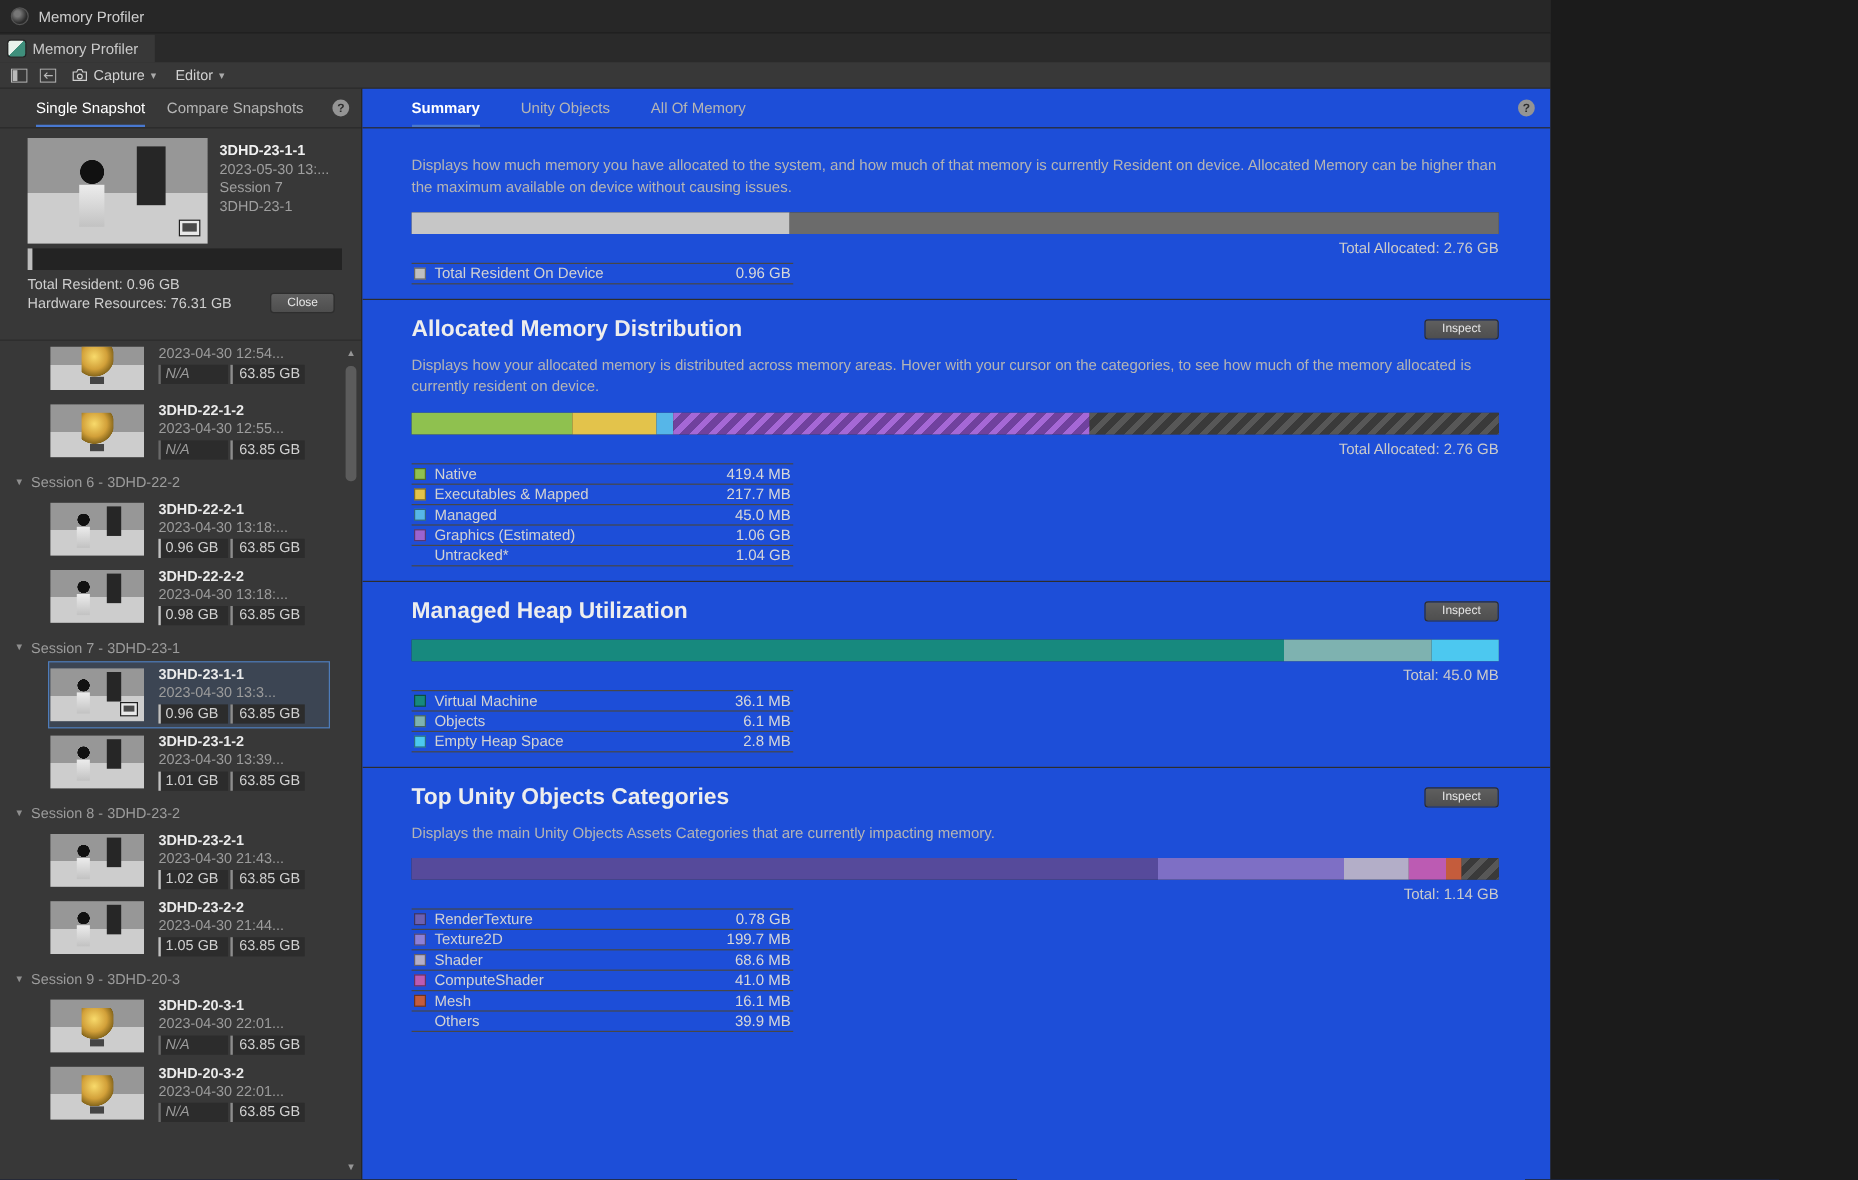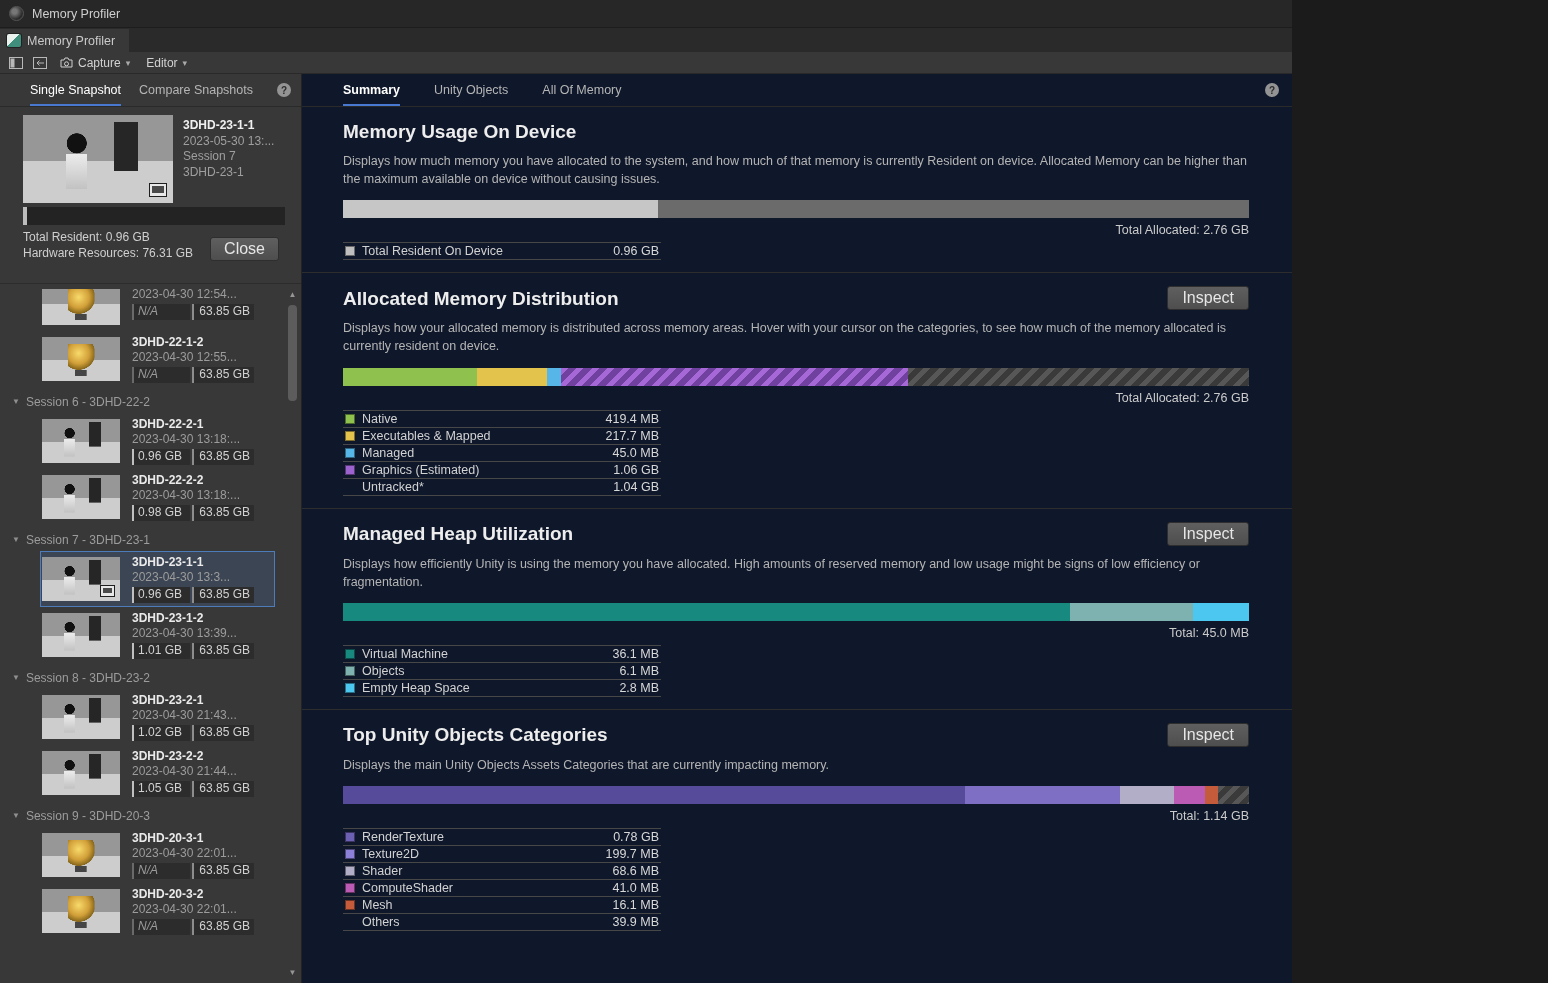--- a/index.html
+++ b/index.html
@@ -38,21 +38,21 @@
   
   .detail { padding:8px 16px 0 23px; flex:0 0 auto; }
   .detail-top { display:flex; gap:10px; }
   .detail-meta { padding-top:3px; line-height:15.5px; font-size:12px; min-width:0; }
   .detail-name { color:#f0f0f0; font-weight:bold; white-space:nowrap; }
   .detail-sub { color:#9f9f9f; white-space:nowrap; }
   .detail-bar { margin-top:4px; height:18px; background:#232323; position:relative; }
   .detail-bar-fill { position:absolute; left:0; top:0; bottom:0; width:1.5%; background:#bdbdbd; }
   .detail-stats { display:flex; align-items:flex-end; margin-top:5px; }
   .stats-text div { color:#cfcfcf; line-height:15.5px; white-space:nowrap; }
-  .btn { font-family:inherit; font-size:16px; color:#e6e6e6; background:linear-gradient(#5f5f5f,#4e4e4e); border:1px solid #2e2e2e; border-radius:3px; padding:2px 13px; }
+  .btn { font-family:inherit; font-size:10px; color:#e6e6e6; background:linear-gradient(#5f5f5f,#4e4e4e); border:1px solid #2e2e2e; border-radius:3px; padding:2px 13px; }
   .close-btn { margin-left:auto; margin-right:6px; }
 
   
   .snap-list { flex:1; margin-top:22px; border-top:1px solid #2c2c2c; position:relative; overflow:hidden; min-height:0; }
   .list-items { position:absolute; inset:5px 0 0 0; overflow:hidden; }
   .entry.header { display:flex; align-items:center; gap:6px; color:#9c9c9c; padding:7px 0 4px 12px; height:26px; }
   .tri { font-size:8px; color:#8f8f8f; }
   .entry.item { display:flex; align-items:center; gap:12px; margin:0 26px 0 40px; padding:6px 2px; height:56px; }
   .entry.item.partial { margin-top:-14px; }
   .entry.item.selected { outline:1px solid #4e7cba; outline-offset:-1px; background:#3c4553; }
@@ -82,21 +82,21 @@
   .mon::after { content:""; position:absolute; left:2px; right:2px; top:2px; bottom:3px; background:#4a4a4a; }
   .thumb-lg .mon { width:18px; height:14px; right:6px; bottom:6px; }
 
   
   .scrollbar { position:absolute; top:5px; right:2px; bottom:4px; width:13px; display:flex; flex-direction:column; align-items:center; }
   .sb-arrow { font-size:8px; color:#969696; height:12px; line-height:11px; }
   .sb-thumb { width:9px; height:96px; margin-top:4px; background:#5c5c5c; border-radius:4px; }
   .sb-bottom { margin-top:auto; }
 
   
-  .main { flex:1; display:flex; flex-direction:column; min-width:0; background:#0f172a; }
+  .main { flex:1; display:flex; flex-direction:column; min-width:0; background:#1d4ed8; }
   .main-tabs { height:33px; flex:0 0 33px; display:flex; align-items:stretch; gap:34px; padding-left:41px; border-bottom:1px solid #2a2a2a; position:relative; }
   .m-tab { display:flex; align-items:center; color:#b5b5b5; font-size:12.5px; }
   .m-tab.active { color:#ffffff; font-weight:bold; box-shadow:inset 0 -2px 0 #4878d0; }
   .main-help { position:absolute; right:13px; top:9px; }
 
   .content { flex:1; overflow:hidden; min-height:0; }
   .section { padding:13px 43px 12px 41px; border-bottom:1px solid #2d2d2d; }
   .section:last-child { border-bottom:none; }
   .sec-head { display:flex; align-items:center; justify-content:space-between; }
   .sec-title { font-size:19px; font-weight:bold; color:#ededed; line-height:23px; }
@@ -332,23 +332,20 @@
       <div class="main-tabs">
         <span class="m-tab active">Summary</span>
         <span class="m-tab">Unity Objects</span>
         <span class="m-tab">All Of Memory</span>
         <span class="help main-help">?</span>
       </div>
 
       <div class="content">
 
         <section class="section">
-          <div class="sec-head">
-            <h2 class="sec-title">Memory Usage On Device</h2>
-          </div>
           <p class="sec-desc">Displays how much memory you have allocated to the system, and how much of that memory is currently Resident on device. Allocated Memory can be higher than the maximum available on device without causing issues.</p>
           <div class="bar">
               <div class="bar-seg" style="flex-grow: 0.96; flex-basis: 0px; background: rgb(198, 198, 198);"></div>
               <div class="bar-seg" style="flex-grow: 1.8; flex-basis: 0px; background: rgb(107, 107, 107);"></div>
             </div>
           <div class="sec-total">Total Allocated: 2.76 GB</div>
           <div class="legend">
               <div class="legend-row">
                 <span class="swatch" style="background: rgb(191, 191, 191);"></span>
                 <span class="l-label">Total Resident On Device</span>
@@ -398,21 +395,20 @@
                 <span class="l-value">1.04 GB</span>
               </div>
             </div>
         </section>
 
         <section class="section">
           <div class="sec-head">
             <h2 class="sec-title">Managed Heap Utilization</h2>
             <button class="btn inspect">Inspect</button>
           </div>
-          <p class="sec-desc">Displays how efficiently Unity is using the memory you have allocated. High amounts of reserved memory and low usage might be signs of low efficiency or fragmentation.</p>
           <div class="bar">
               <div class="bar-seg" style="flex-grow: 36.1; flex-basis: 0px; background: rgb(23, 137, 126);"></div>
               <div class="bar-seg" style="flex-grow: 6.1; flex-basis: 0px; background: rgb(126, 178, 176);"></div>
               <div class="bar-seg" style="flex-grow: 2.8; flex-basis: 0px; background: rgb(76, 200, 240);"></div>
             </div>
           <div class="sec-total">Total: 45.0 MB</div>
           <div class="legend">
               <div class="legend-row">
                 <span class="swatch" style="background: rgb(23, 137, 126);"></span>
                 <span class="l-label">Virtual Machine</span>

